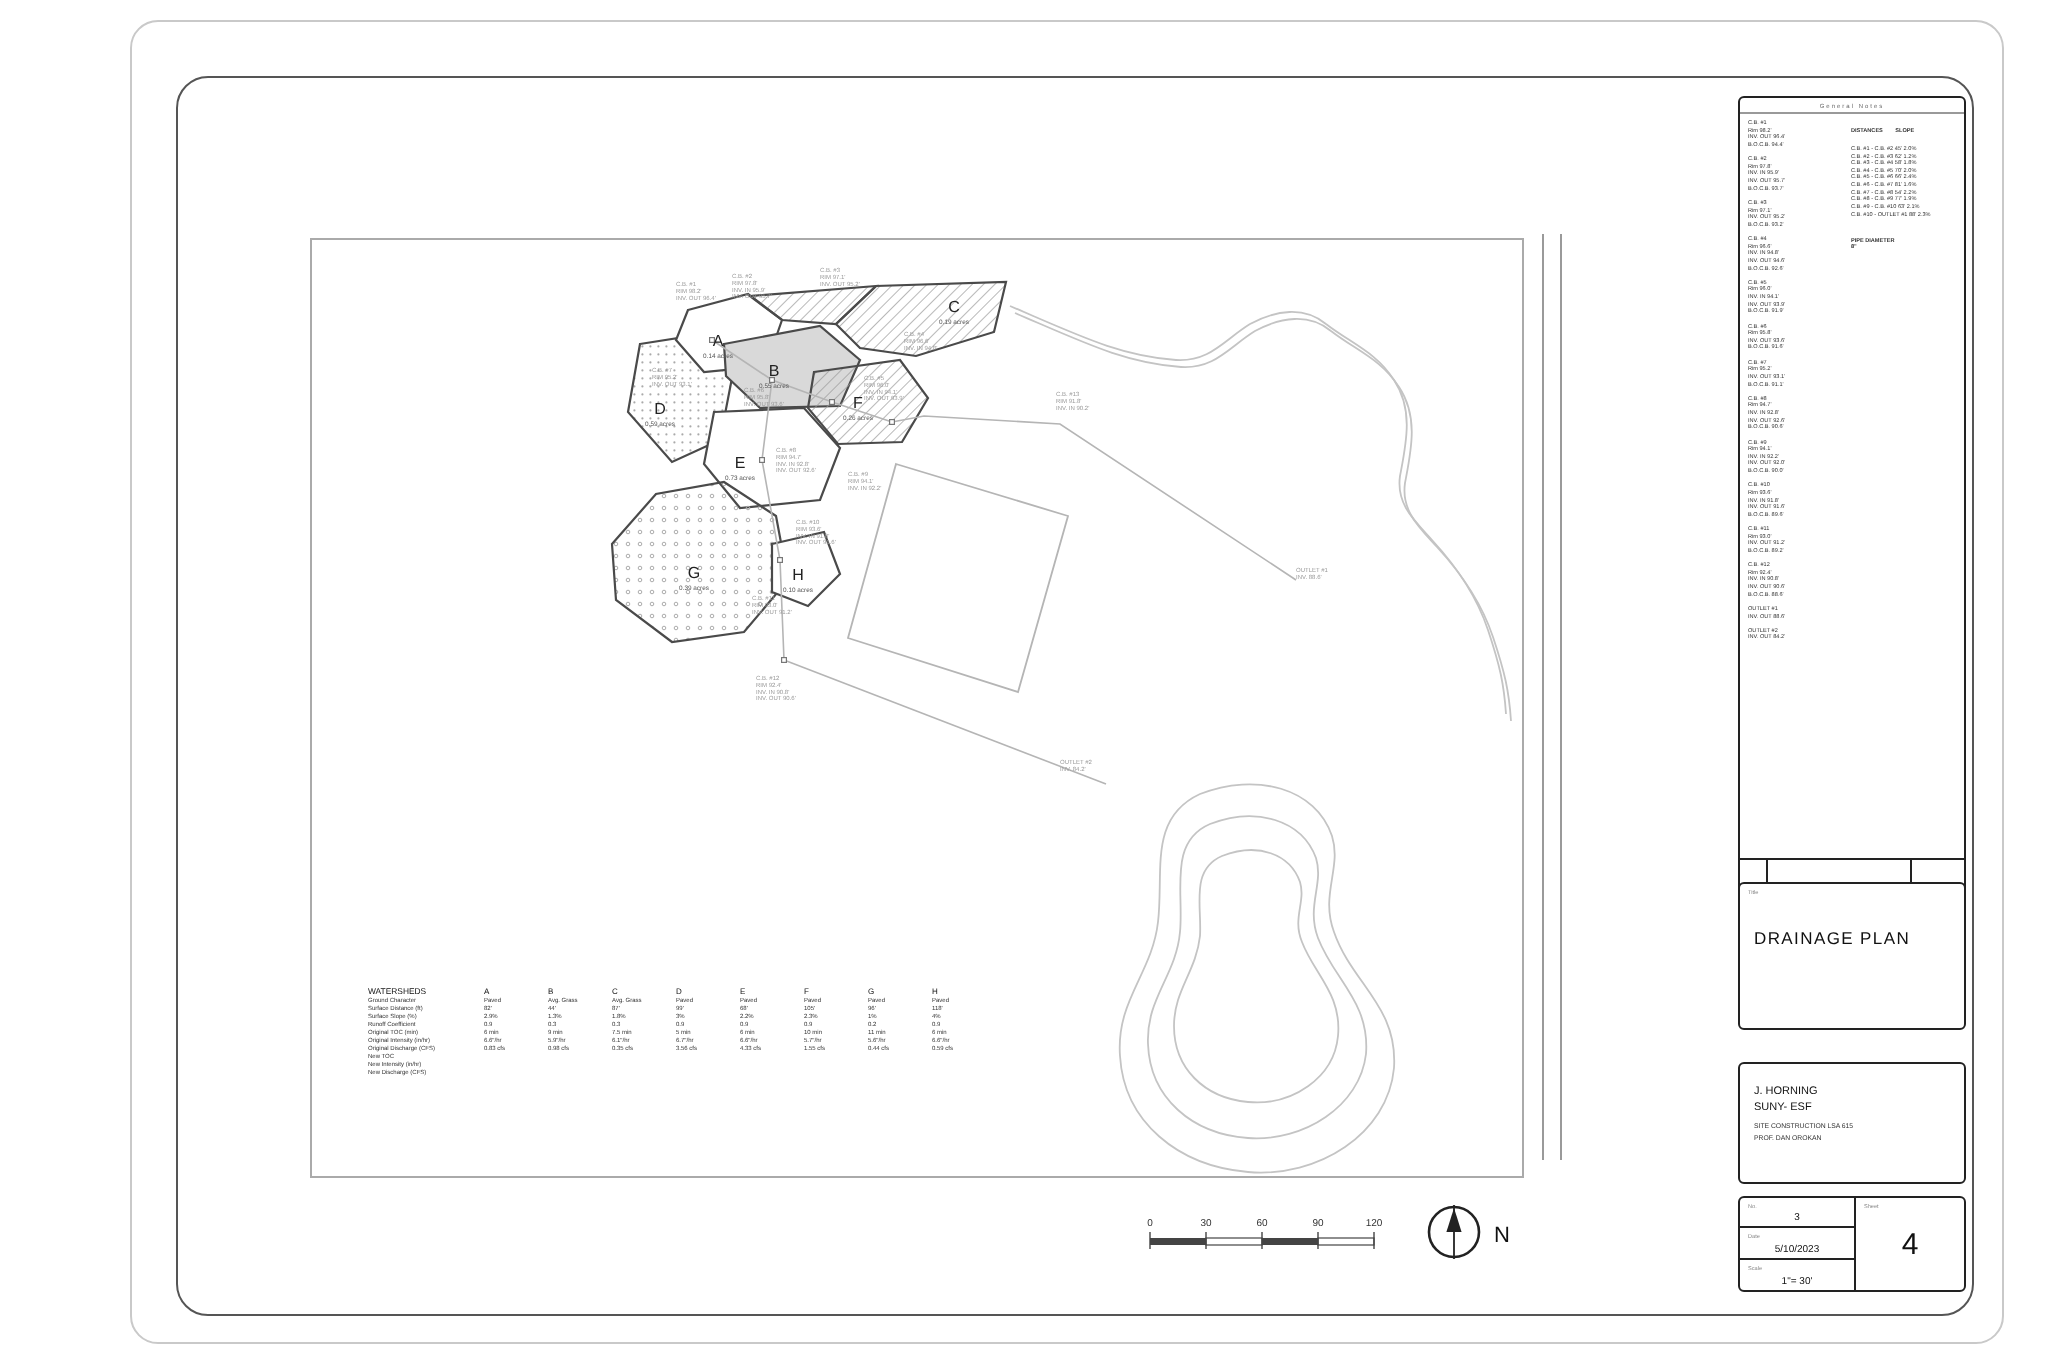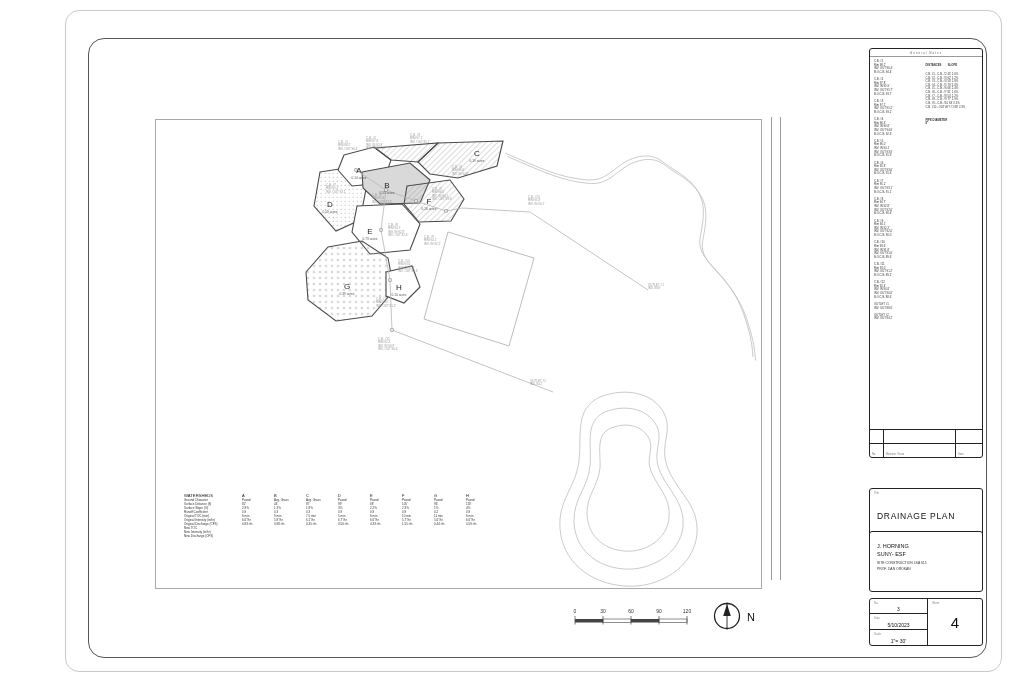--- a/index.html
+++ b/index.html
@@ -33,21 +33,21 @@
   .tb-cols{flex:1;display:flex;padding:3px 4px;gap:3px;overflow:hidden;}
   .tb-col{font-size:2.8px;line-height:1.3;color:#333;white-space:pre-line;}
   .tb-col-left{width:48%;}
   .tb-col-right{width:52%;}
   .tb-col-head{font-weight:bold;font-size:2.8px;margin-bottom:2px;white-space:pre;}
   .tb-pipe{margin-top:6px;font-weight:bold;white-space:pre-line;}
   .tb-rev-row{display:grid;grid-template-columns:14px 1fr 26px;height:13px;border-top:1px solid #222;}
   .tb-rev-cell{border-right:1px solid #222;position:relative;}
   .tb-rev-cell:last-child{border-right:none;}
   .tb-rev-label{position:absolute;left:2px;bottom:1px;font-size:2.6px;color:#777;}
-  #tb-title{top:488px;height:57px;}
+  #tb-title{top:441px;height:74px;}
   .tb-mini{position:absolute;top:2px;left:4px;font-size:2.8px;color:#888;}
   .tb-big{position:absolute;left:7px;top:22px;font-size:8.5px;letter-spacing:0.7px;color:#111;}
   #tb-author{top:531px;height:61px;padding:10px 0 0 7px;}
   .tb-name{font-size:5.5px;color:#111;line-height:1.5;}
   .tb-small{font-size:3.4px;color:#333;line-height:1.45;margin-top:2px;}
   #tb-meta{top:598px;height:48px;display:grid;grid-template-columns:58px 1fr;}
   .tb-meta-left{display:grid;grid-template-rows:1fr 1fr 1fr;border-right:1px solid #222;}
   .tb-meta-cell{position:relative;border-bottom:1px solid #222;display:flex;align-items:flex-end;justify-content:center;padding-bottom:1px;}
   .tb-meta-cell:last-child{border-bottom:none;}
   .tb-meta-val{font-size:5px;color:#111;}

